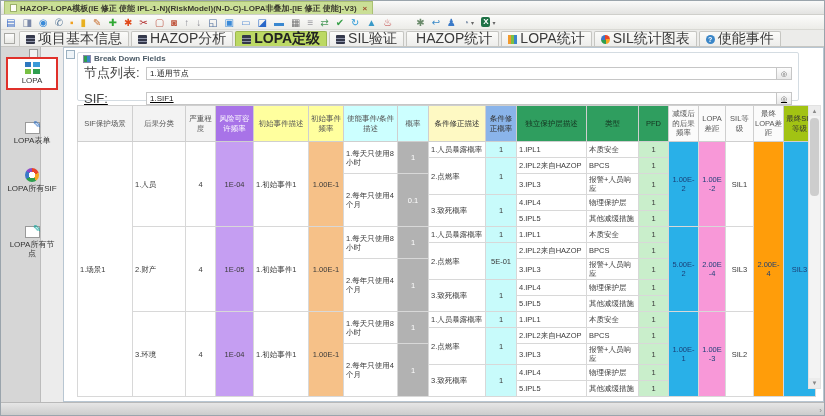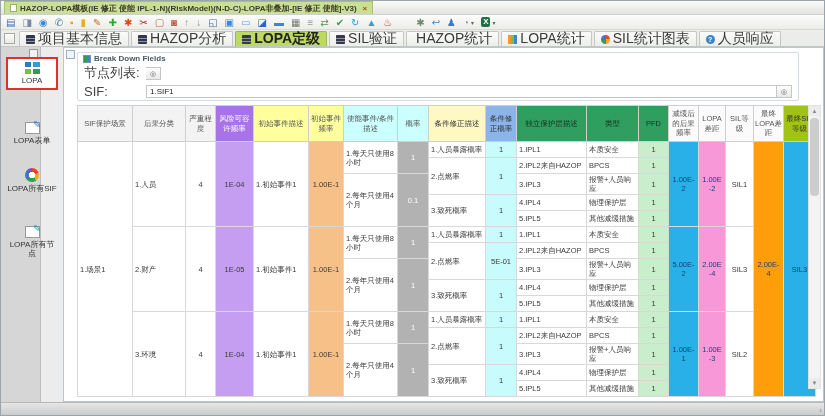--- a/index.html
+++ b/index.html
@@ -53,21 +53,21 @@
       conic-gradient(#e8442a 0 20%,#f5a623 20% 40%,#2e9e4f 40% 65%,#3a78c8 65% 85%,#8a4ac8 85%);}
 
   
   .content{position:absolute;left:62px;top:46px;right:0;bottom:13px;background:#fff;border:1px solid #b8c6d2;}
   .panel-collapse{position:absolute;left:2px;top:2px;width:9px;height:9px;border:1px solid #9ab0c0;background:#eef4f8;cursor:pointer;}
   .fieldset{position:absolute;left:13px;top:4px;right:24px;height:49px;border:1px solid #d4dce2;border-radius:2px;}
   .fs-title{position:absolute;top:1px;left:5px;display:flex;align-items:center;gap:3px;font-size:8px;color:#4a5a66;font-weight:bold;}
   .fs-ico{width:8px;height:8px;background:linear-gradient(90deg,#2e9e4f 0 50%,#3a86c8 50%);border:1px solid #88a;}
   .fs-row{position:absolute;left:6px;right:6px;height:14px;display:flex;align-items:center;}
   .fs-row.r1{top:13px;}
-  .fs-row.r2{top:31px;}
+  .fs-row.r2{top:38px;text-decoration:underline;}
   .fs-label{width:62px;font-size:13px;color:#444;}
   .fs-input{flex:1;height:13px;border:1px solid #c6c6c6;background:#fff;font-size:8px;color:#222;display:flex;align-items:center;padding:0 3px;}
   .fs-btn{width:15px;height:13px;border:1px solid #c6c6c6;border-left:none;background:linear-gradient(#fdfdfd,#e9e9e9);font-size:7px;color:#555;text-align:center;line-height:12px;cursor:pointer;}
 
   
   .gridwrap{position:absolute;left:13px;top:57px;}
   table{border-collapse:collapse;table-layout:fixed;width:738px;background:#fff;}
   th{font-size:7.5px;font-weight:normal;border:1px solid #cfcfcf;padding:1px;line-height:1.25;height:36px;text-align:center;}
   td{font-size:7.5px;border:1px solid #d8d8d8;padding:1px 2px;text-align:center;vertical-align:middle;color:#3a3a3a;height:16px;line-height:1.2;word-break:break-all;}
   td.tl{text-align:left;}
@@ -156,21 +156,21 @@
     <span class="tab">
       <span class="ti ti-bars"></span>
       <span>LOPA统计</span>
     </span>
     <span class="tab">
       <span class="ti ti-pie"></span>
       <span>SIL统计图表</span>
     </span>
     <span class="tab">
       <span class="ti ti-help"></span>
-      <span>人员响应</span>
+      <span>使能事件</span>
     </span>
   </div>
 
 <div class="sidebar">
   <span class="side-collapse"></span>
 <div class="side-item active" style="top: 10px;"><span class="ic ic-lopa"></span><span>LOPA</span></div>
     <div class="side-item" style="top: 72px;"><span class="ic ic-form"></span><span>LOPA表单</span></div>
     <div class="side-item" style="top: 118px;"><span class="ic ic-donut"></span><span>LOPA所有SIF</span></div>
     <div class="side-item" style="top: 176px;"><span class="ic ic-node"></span><span>LOPA所有节点</span></div>
   </div>
@@ -178,20 +178,21 @@
 <div class="content">
   <span class="panel-collapse"></span>
 
   <div class="fieldset">
     <span class="fs-title">
       <span class="fs-ico"></span>
       <span>Break Down Fields</span>
     </span>
     <div class="fs-row r1">
       <span class="fs-label">节点列表:</span>
+      <span class="fs-input">1.通用节点</span>
       <span class="fs-btn">◎</span>
     </div>
     <div class="fs-row r2">
       <span class="fs-label">SIF:</span>
       <span class="fs-input">1.SIF1</span>
       <span class="fs-btn">◎</span>
     </div>
   </div>
 
   <div class="gridwrap">

